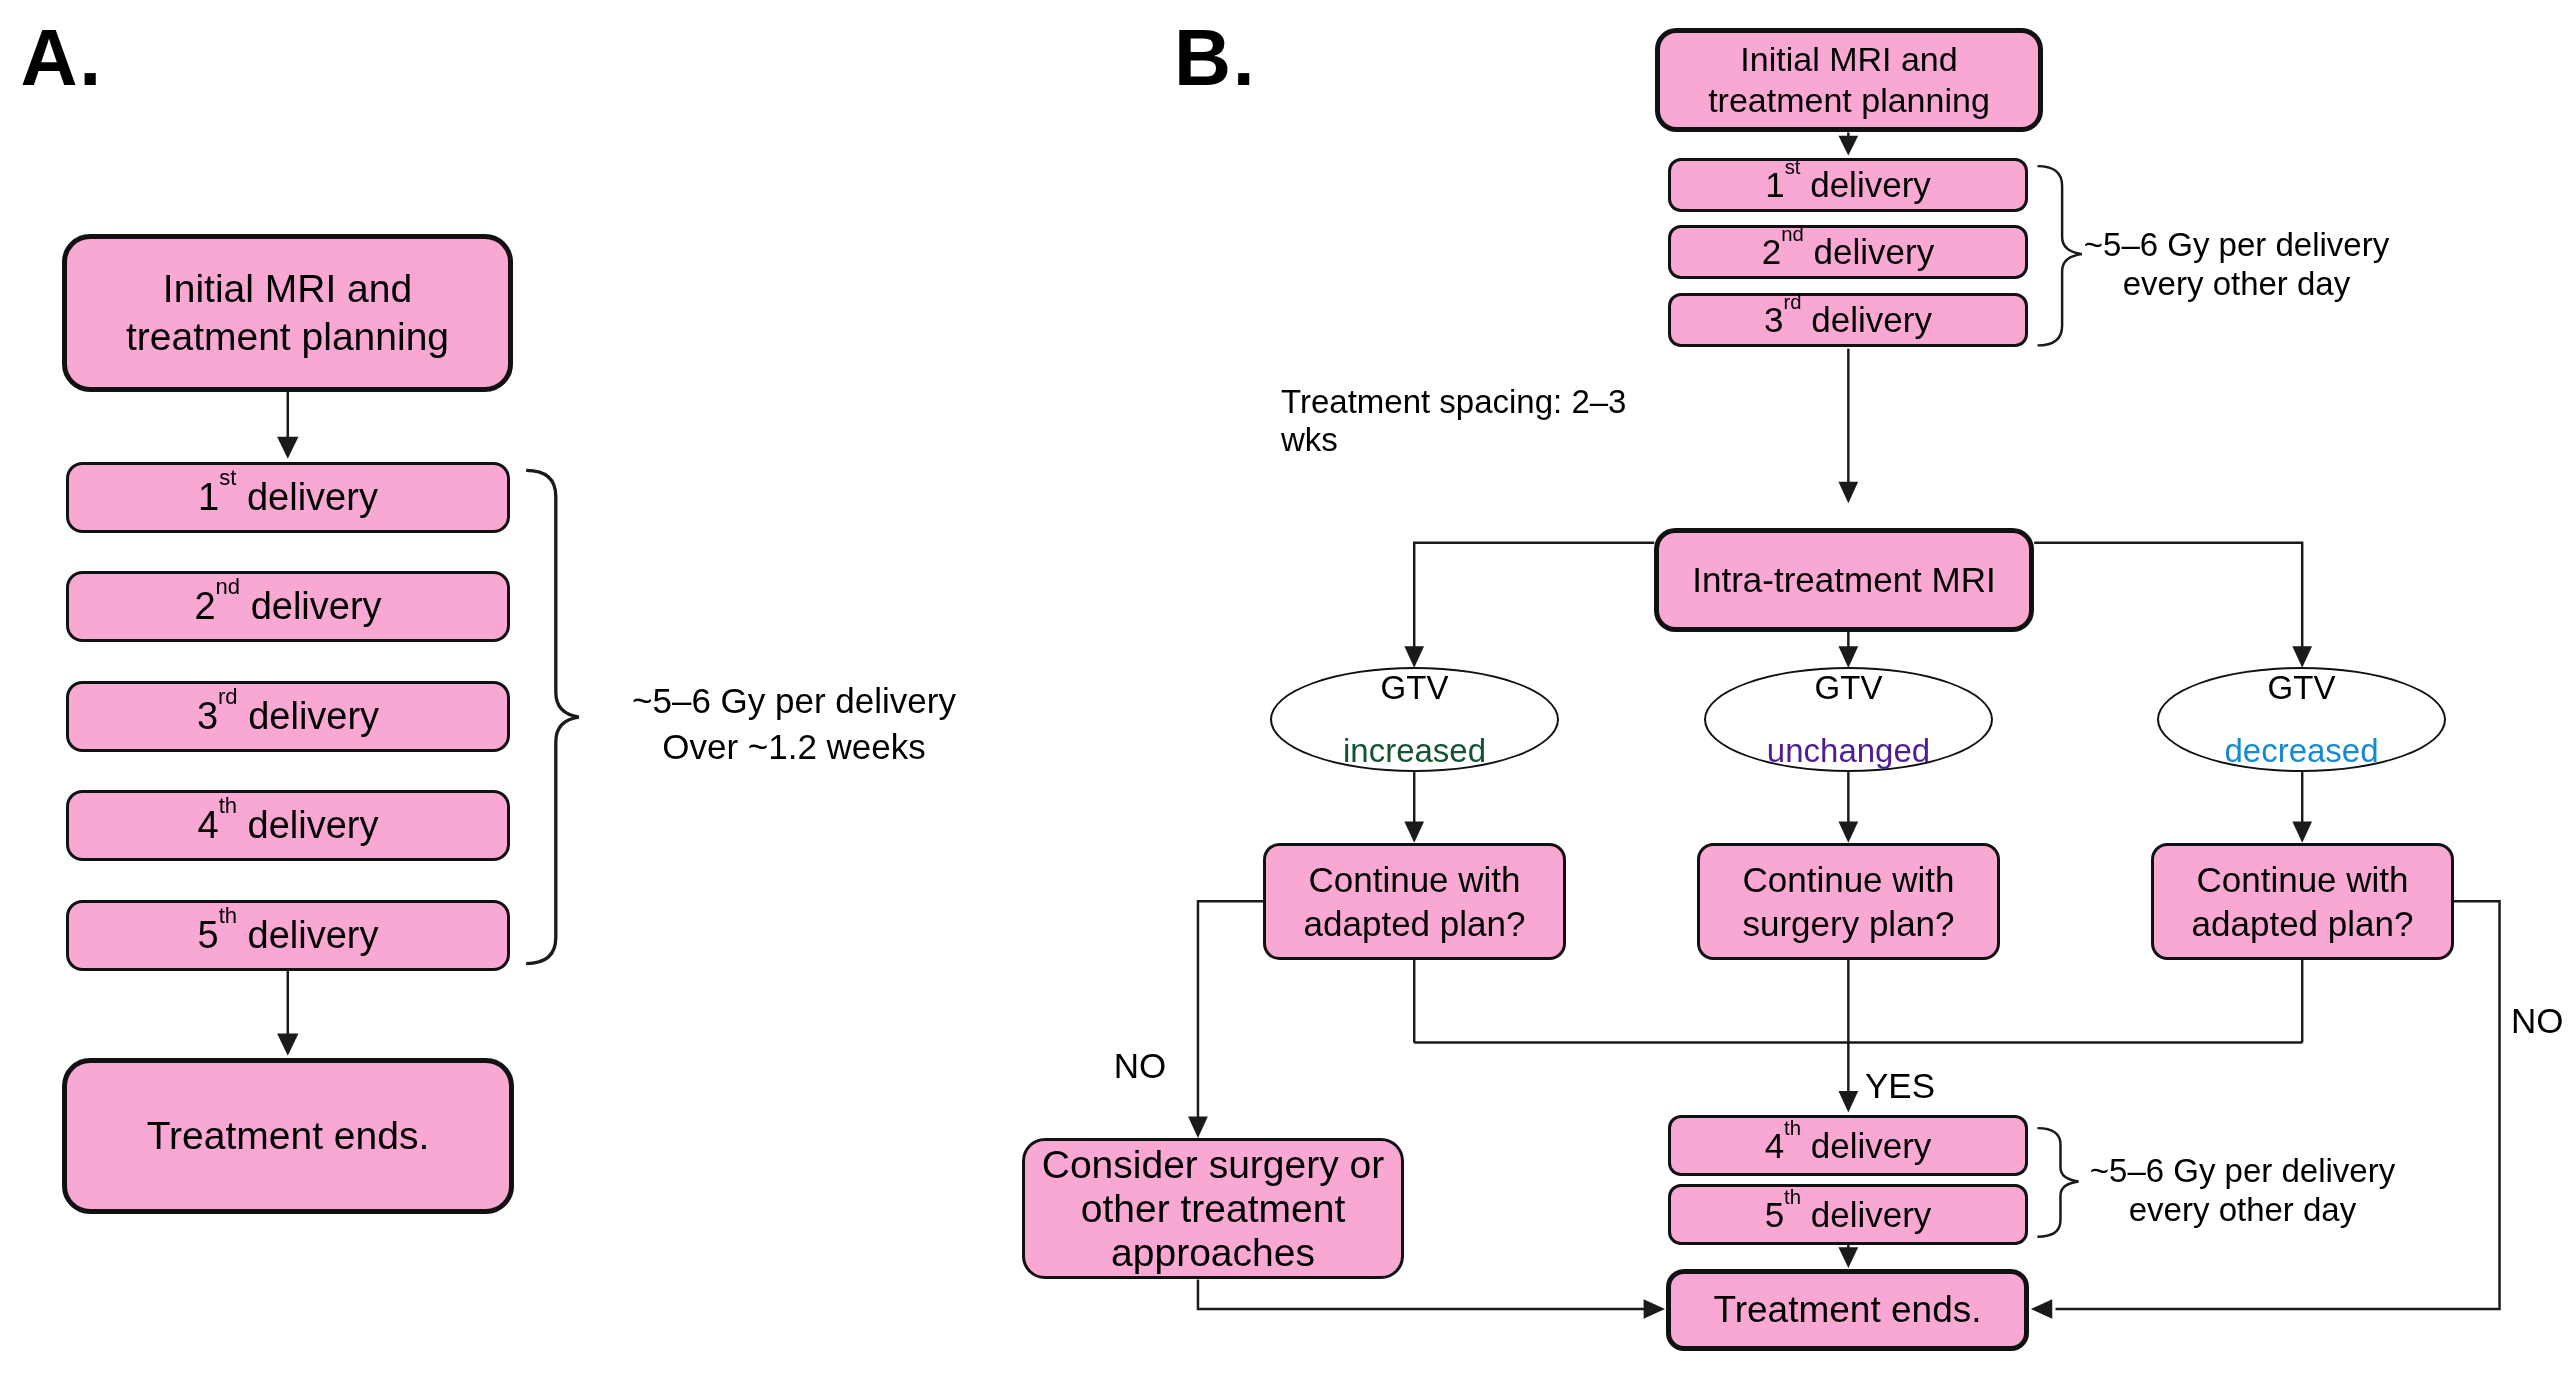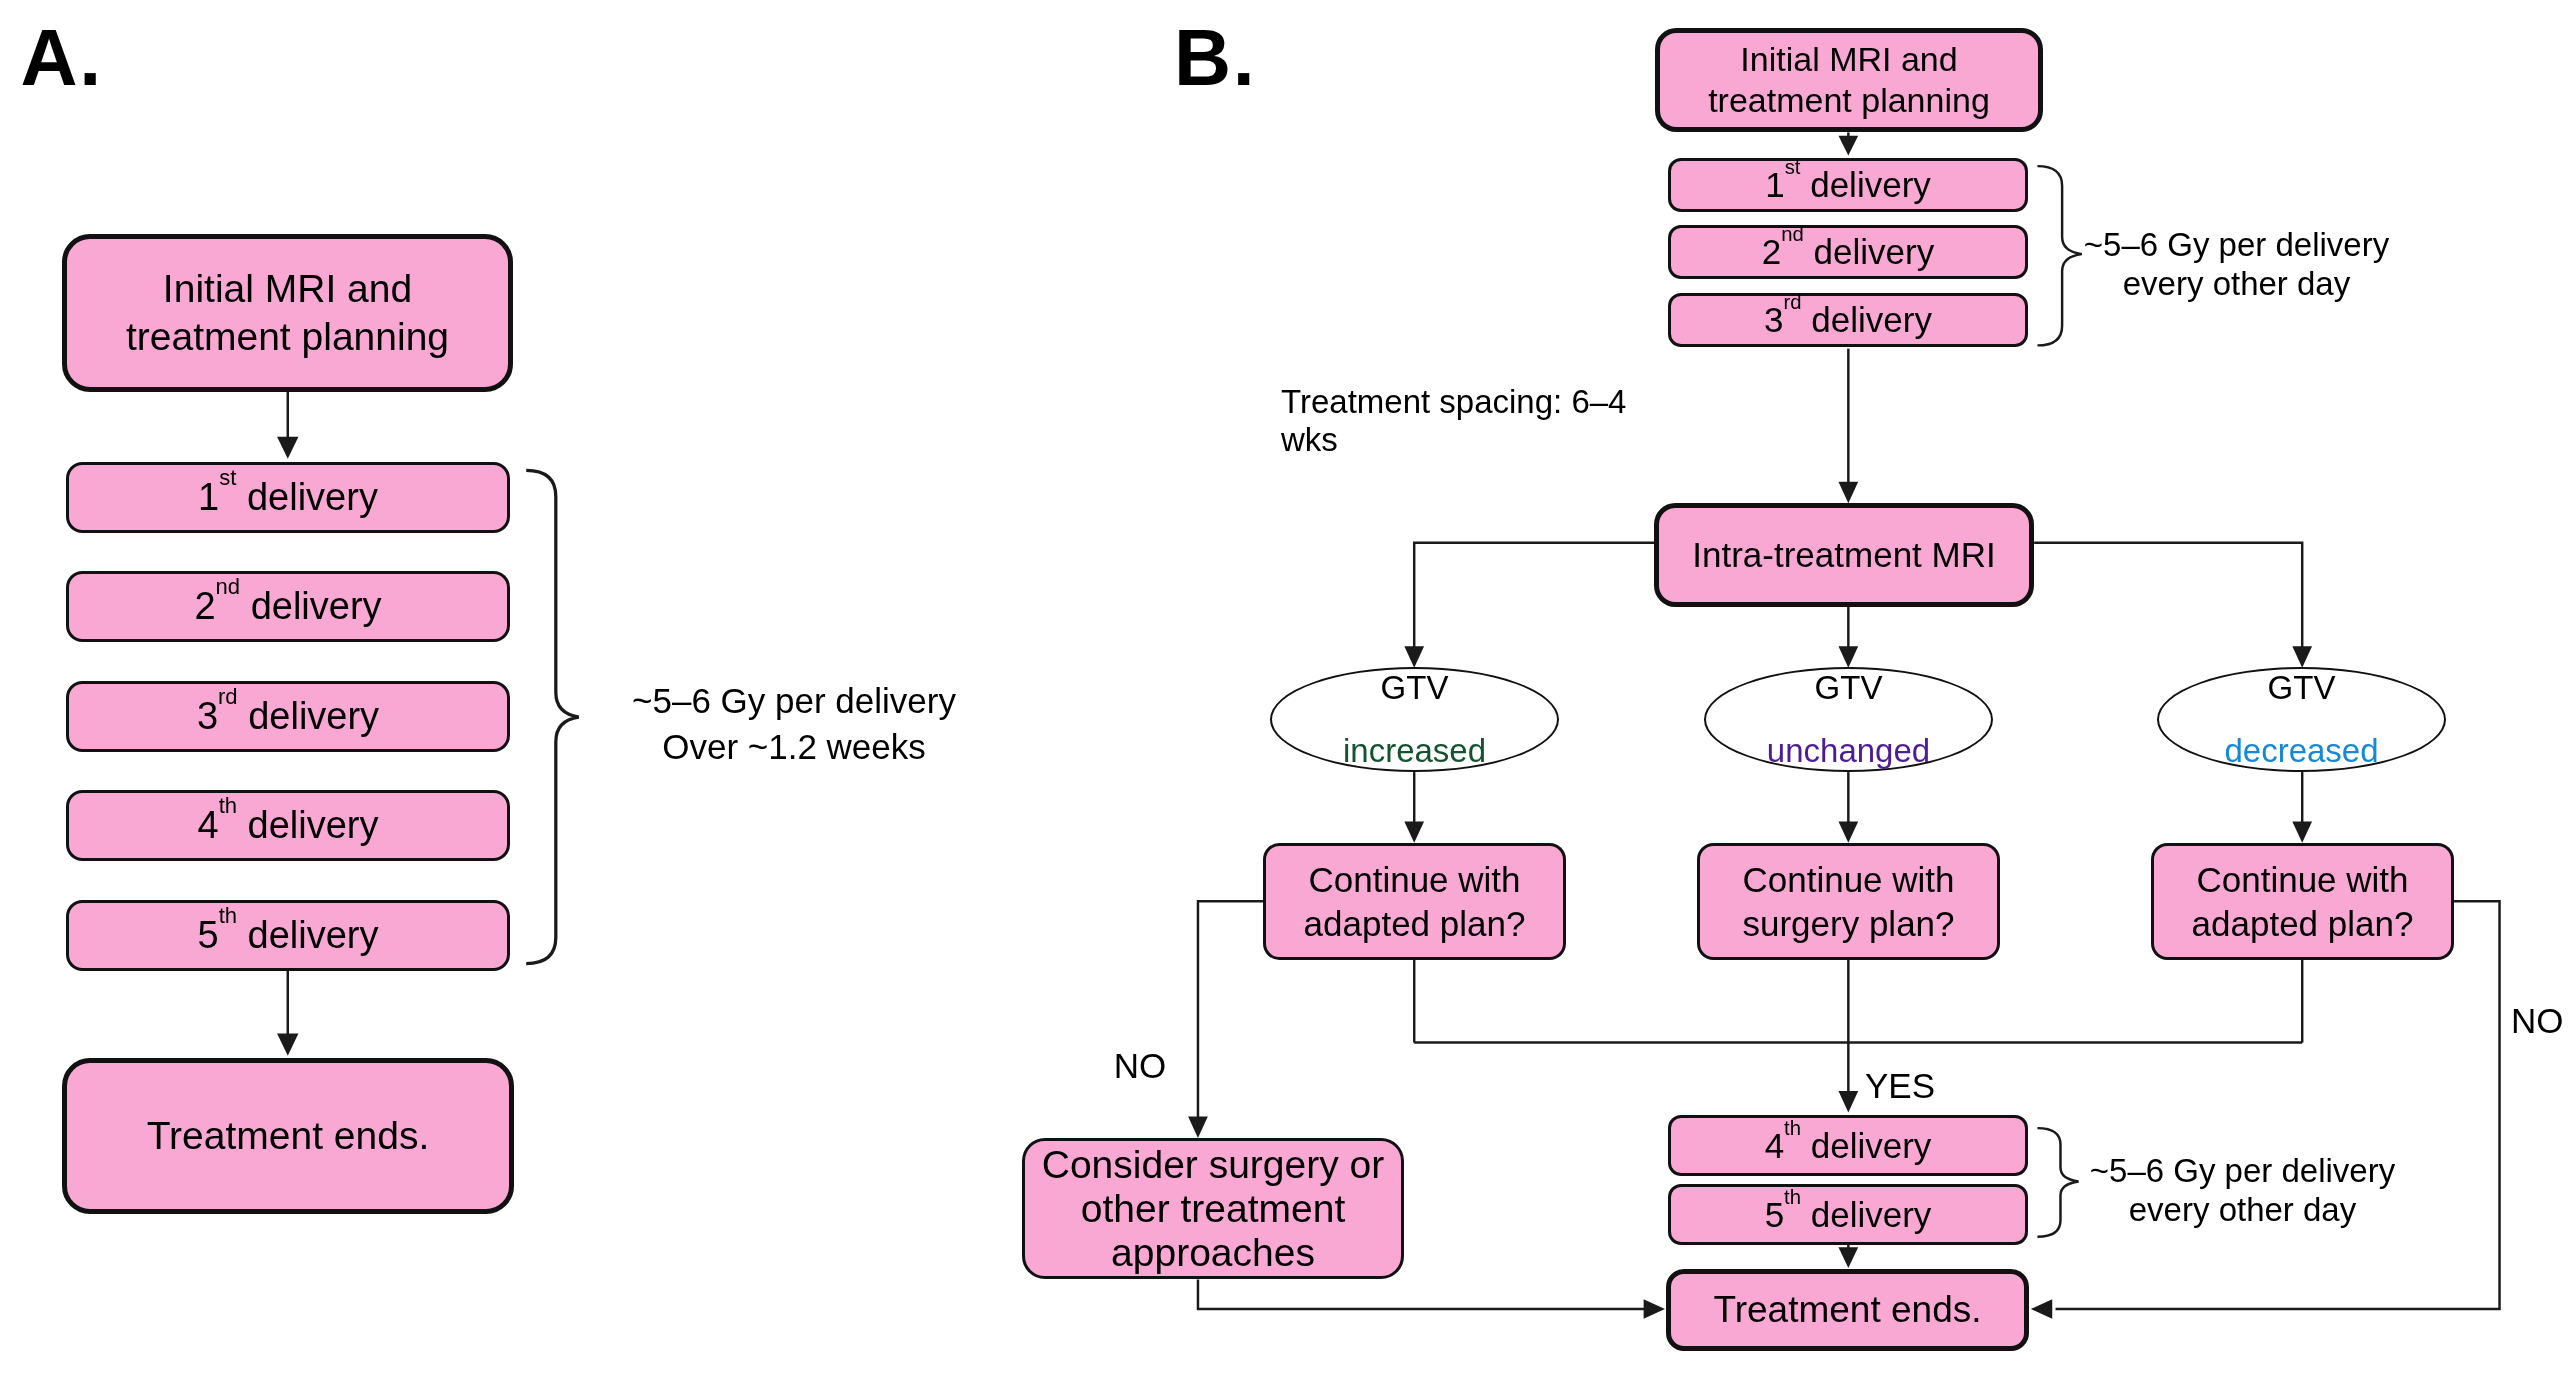--- a/index.html
+++ b/index.html
@@ -142,23 +142,23 @@
   </div>
   <div class="box thinB" style="left:1668px;top:293px;width:360px;height:54px;font-size:35px;">
     <span><span>3</span><sup>rd</sup><span> delivery</span></span>
   </div>
 
   <div class="note" style="left:2076px;top:225px;width:321px;font-size:33px;line-height:39px;">
     <div>~5–6 Gy per delivery</div>
     <div>every other day</div>
   </div>
 
-  <div class="note" style="left:1281px;top:383px;width:386px;font-size:33px;text-align:left;">Treatment spacing: 6–4 wks</div>
-
-  <div class="box thickB" style="left:1654px;top:503px;width:380px;height:104px;font-size:35px;">
+  <div class="note" style="left:1281px;top:383px;width:386px;font-size:33px;text-align:left;">Treatment spacing: 2–3 wks</div>
+
+  <div class="box thickB" style="left:1654px;top:528px;width:380px;height:104px;font-size:35px;">
     <span>Intra-treatment MRI</span>
   </div>
 
   <div class="ellipse" style="left:1270px;top:667px;width:289px;height:105px;font-size:33px;line-height:38px;">
     <span>GTV</span>
     <span style="color: #14532d;">increased</span>
   </div>
   <div class="ellipse" style="left:1704px;top:667px;width:289px;height:105px;font-size:33px;line-height:38px;">
     <span>GTV</span>
     <span style="color: #4c1d95;">unchanged</span>

